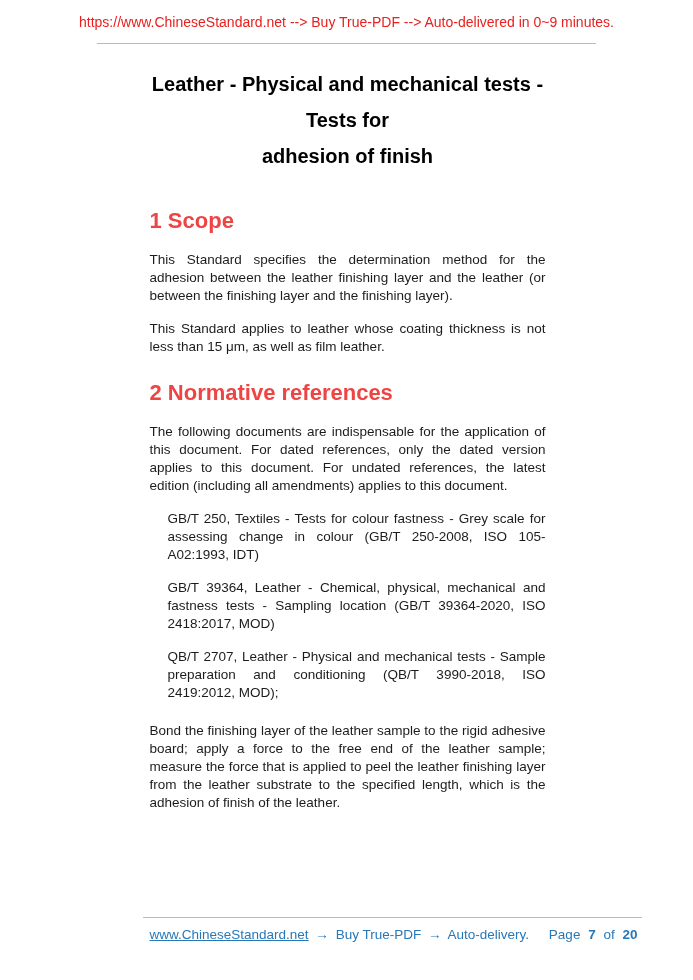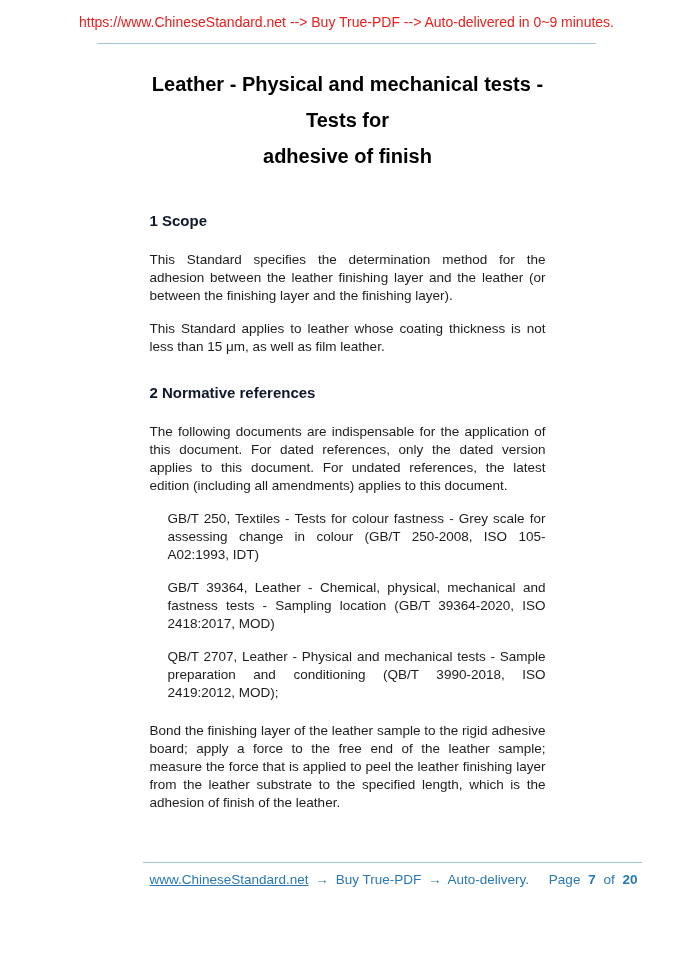--- a/index.html
+++ b/index.html
@@ -38,40 +38,40 @@
   .content { margin: 0 103px 0 105px; }
   .title {
     margin-top: 22px;
     text-align: center;
     font-size: 20px;
     font-weight: bold;
     color: #000000;
   }
   .title .tline { line-height: 36px; }
   h2.section-heading {
-    font-size: 15px;
+    font-size: 22px;
     font-weight: bold;
-    color: #0f172a;
+    color: #ef4444;
     margin-top: 26px;
     line-height: 21px;
   }
   h2.first { margin-top: 36px; }
   p.body-para {
     font-size: 13.5px;
     line-height: 18px;
     text-align: justify;
     margin-top: 15px;
   }
   p.after-heading { margin-top: 20px; }
   p.reference { margin-left: 18px; }
   .footer {
     position: absolute;
     left: 98px;
     width: 499px;
-    top: 862px;
+    top: 917px;
   }
   .footer-row {
     margin-top: 9px;
     display: flex;
     justify-content: space-between;
     align-items: baseline;
     font-size: 13.5px;
     color: #2878b8;
     padding: 0 2px 0 7px;
   }
@@ -93,21 +93,21 @@
 
   <div class="header">
     <a class="promo">https://www.ChineseStandard.net --&gt; Buy True-PDF --&gt; Auto-delivered in 0~9 minutes.</a>
     <hr class="rule">
   </div>
 
   <div class="content">
 
     <div class="title">
       <div class="tline">Leather - Physical and mechanical tests - Tests for</div>
-      <div class="tline">adhesive of finish</div>
+      <div class="tline">adhesion of finish</div>
     </div>
 
     <h2 class="section-heading first">1 Scope</h2>
     <p class="body-para after-heading">This Standard specifies the determination method for the adhesion between the leather finishing layer and the leather (or between the finishing layer and the finishing layer).</p>
     <p class="body-para">This Standard applies to leather whose coating thickness is not less than 15 μm, as well as film leather.</p>
 
     <h2 class="section-heading">2 Normative references</h2>
     <p class="body-para after-heading">The following documents are indispensable for the application of this document. For dated references, only the dated version applies to this document. For undated references, the latest edition (including all amendments) applies to this document.</p>
     <p class="body-para reference">GB/T 250, Textiles - Tests for colour fastness - Grey scale for assessing change in colour (GB/T 250-2008, ISO 105-A02:1993, IDT)</p>
     <p class="body-para reference">GB/T 39364, Leather - Chemical, physical, mechanical and fastness tests - Sampling location (GB/T 39364-2020, ISO 2418:2017, MOD)</p>

